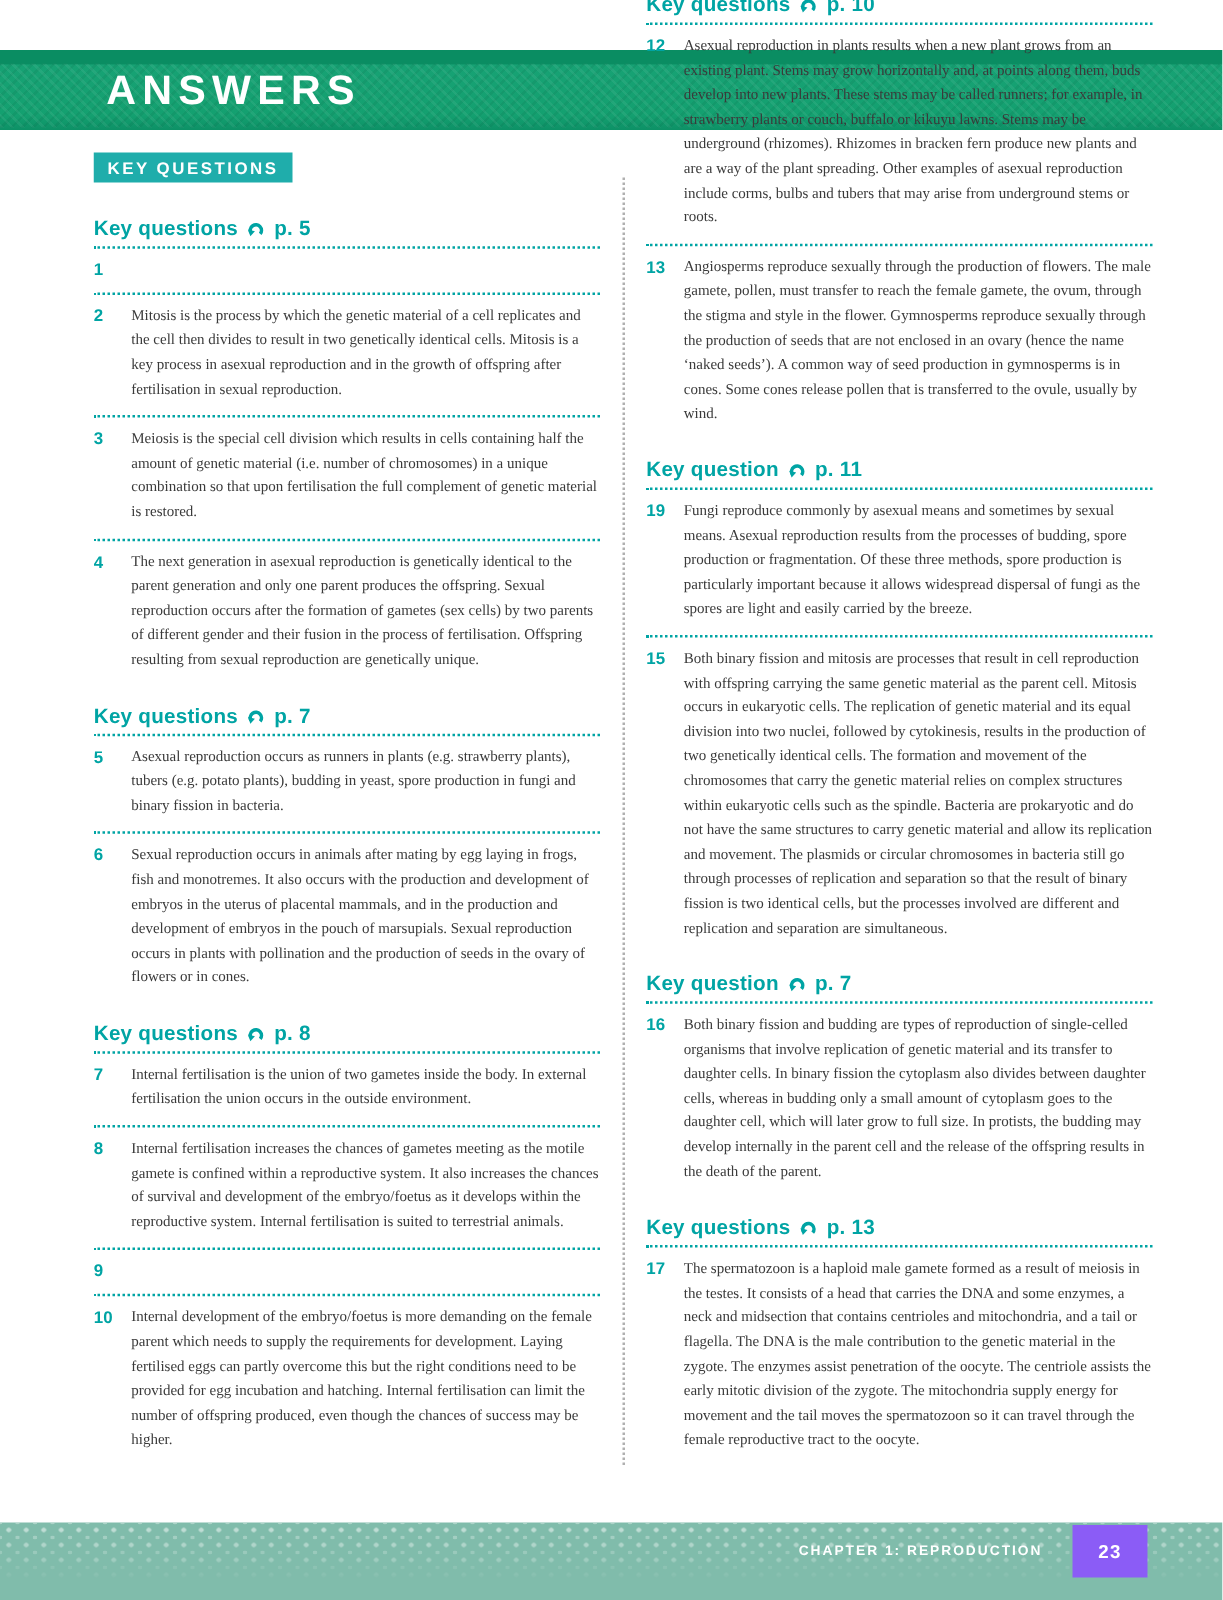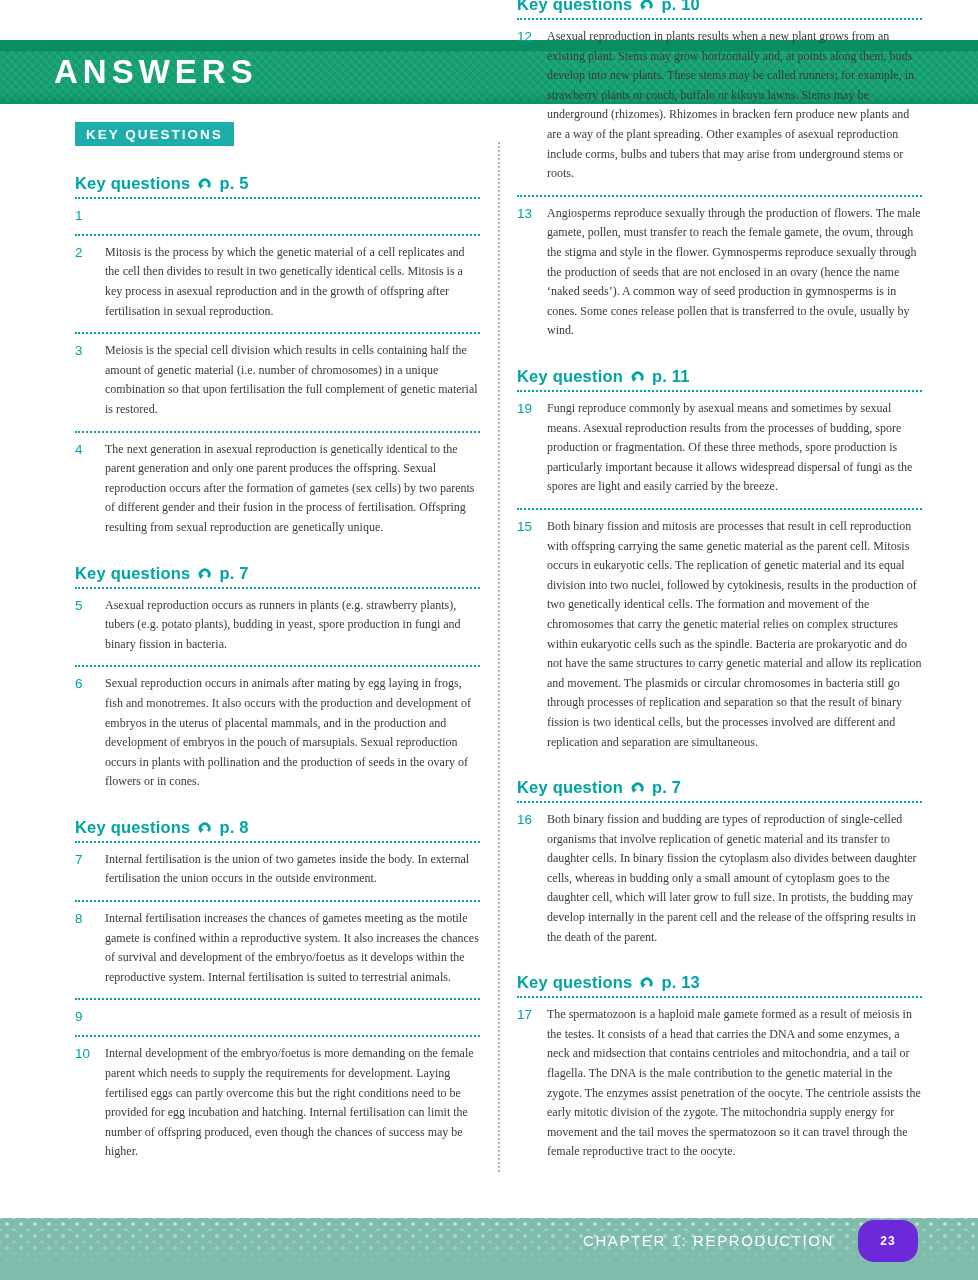--- a/index.html
+++ b/index.html
@@ -14,21 +14,21 @@
     background:linear-gradient(to bottom,#0a8d62 0px,#0a8d62 11px,#17a274 12px,#14a070 52px,#0d9166 64px);
   }
   .banner::after{
     content:"";position:absolute;inset:11px 0 2px 0;
     background-image:
       repeating-linear-gradient(45deg,rgba(255,255,255,0.06) 0 2px,transparent 2px 6px),
       repeating-linear-gradient(-45deg,rgba(0,0,0,0.05) 0 2px,transparent 2px 6px);
   }
   .banner-title{
     position:relative;z-index:2;color:#ffffff;font-weight:bold;
-    font-size:33px;letter-spacing:5px;line-height:64px;padding-left:54px;
+    font-size:33px;letter-spacing:5px;line-height:64px;padding-left:85px;
     text-transform:uppercase;
   }
 
   
   .content{
     position:absolute;top:136px;left:75px;right:56px;bottom:110px;
     display:flex;align-items:flex-end;
   }
   .col{width:405px;flex:0 0 405px;}
   .col-divider{
@@ -50,21 +50,21 @@
   .arrow-svg{display:inline-block;flex:0 0 auto;margin:1px 1px 0 2px;}
 
   .dotted-sep{
     border-top:2px dotted #00a4a4;height:0;margin:3px 0 0 0;
   }
 
   .answer-row{
     display:flex;align-items:flex-start;padding:7px 0 8px 0;
   }
   .answer-num{
-    flex:0 0 30px;color:#00a4a4;font-weight:normal;font-size:13.5px;
+    flex:0 0 30px;color:#00a4a4;font-weight:bold;font-size:13.5px;
     padding-top:2px;
   }
   .answer-text{
     margin:0;flex:1;font-family:"Liberation Serif",serif;
     font-size:12px;line-height:19.6px;color:#3a3a3a;
   }
 
   
   .footer{
     position:absolute;left:0;right:0;bottom:0;height:62px;
@@ -79,27 +79,27 @@
     background-position:0 0,7px 6px;
     -webkit-mask-image:linear-gradient(to bottom,#000 0%,rgba(0,0,0,0.5) 45%,transparent 75%);
     mask-image:linear-gradient(to bottom,#000 0%,rgba(0,0,0,0.5) 45%,transparent 75%);
   }
   .footer-inner{
     position:relative;z-index:2;height:100%;
     display:flex;align-items:flex-start;justify-content:flex-end;
     padding-right:60px;
   }
   .footer-chapter{
-    color:#ffffff;font-weight:normal;font-size:15px;letter-spacing:1.6px;
+    color:#ffffff;font-weight:bold;font-size:11px;letter-spacing:1.6px;
     line-height:42px;margin-right:24px;margin-top:2px;
   }
   .footer-pagebox{
-    margin-top:2px;width:60px;height:42px;background:#6d28d9;
-    color:#ffffff;font-weight:bold;font-size:12px;letter-spacing:1px;
-    display:flex;align-items:center;justify-content:center;border-radius:16px;
+    margin-top:2px;width:60px;height:42px;background:#8b5cf6;
+    color:#ffffff;font-weight:bold;font-size:15px;letter-spacing:1px;
+    display:flex;align-items:center;justify-content:center;
   }
 </style>
 </head>
 <body>
 
 <div class="banner">
   <div class="banner-title">ANSWERS</div>
 </div>
 
 <div class="content">

